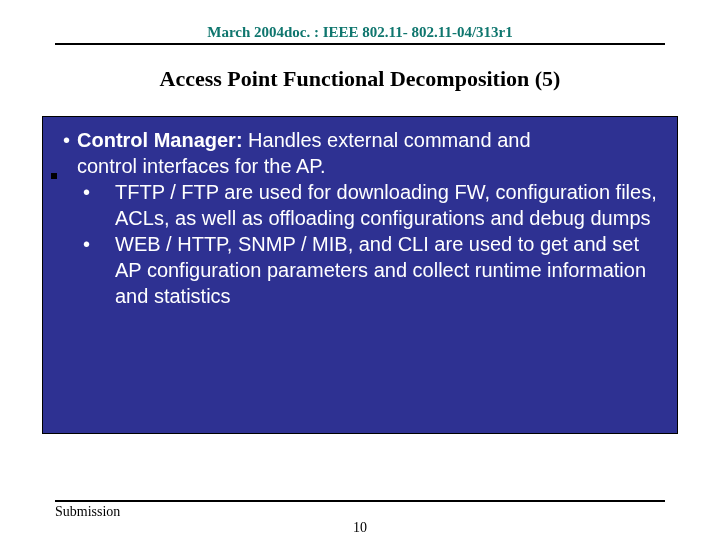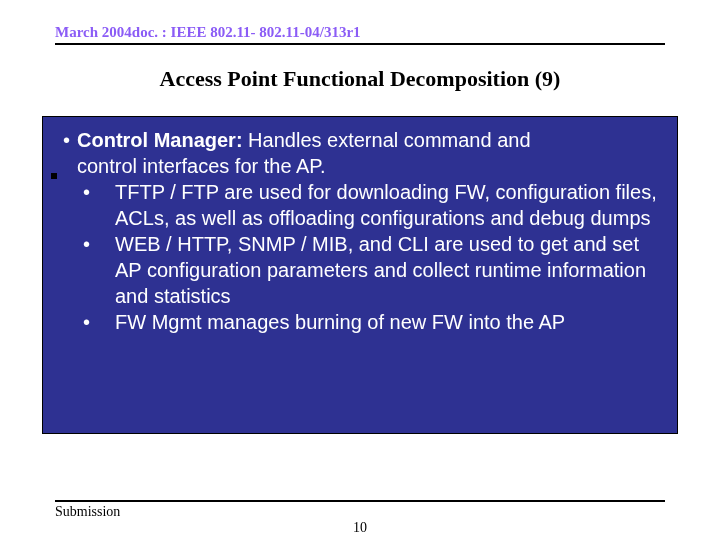--- a/index.html
+++ b/index.html
@@ -1,20 +1,20 @@
 <!DOCTYPE html>
 <html><head>
 <meta charset="utf-8">
 <style>
   * { margin: 0; padding: 0; box-sizing: border-box; }
   html, body { width: 720px; height: 540px; background: #fff; font-family: Arial, Helvetica, sans-serif; }
   .slide { width: 720px; height: 540px; position: relative; background: #fff; }
 
   .hdr { position: absolute; top: 24px; left: 55px; right: 55px; }
-  .hdr-row { display: flex; justify-content: flex-start; align-items: baseline; font-family: "Times New Roman", Times, serif; font-weight: bold; font-size: 15px; color: #8b5cf6; }
+  .hdr-row { display: flex; justify-content: center; align-items: baseline; font-family: "Times New Roman", Times, serif; font-weight: bold; font-size: 15px; color: #0f766e; }
   .hdr-rule { height: 2px; background: #000; margin-top: 2px; }
 
   .title { position: absolute; top: 66px; left: 0; right: 0; text-align: center; font-family: "Times New Roman", Times, serif; font-weight: bold; font-size: 22px; color: #000; }
 
   .bluebox {
     position: absolute; top: 116px; left: 42px; width: 636px; height: 318px;
     background: #2e3192; 
     border: 1px solid #000;
     color: #fff; padding: 10px 14px 12px 14px;
   }
@@ -38,33 +38,32 @@
 <div class="slide">
 
   <div class="hdr">
     <div class="hdr-row">
       <span>March 2004</span>
       <span>doc. : IEEE 802.11- 802.11-04/313r1</span>
     </div>
     <div class="hdr-rule"></div>
   </div>
 
-  <div class="title">Access Point Functional Decomposition (9)</div>
+  <div class="title">Access Point Functional Decomposition (5)</div>
 
   <div class="bluebox">
     <span class="sq"></span>
 
     <div class="b1">
       <span class="dot">•</span><span class="lead-strong">Control Manager:</span><span> Handles external command and</span>
     </div>
     <div class="cont">control interfaces for the AP.</div>
 
     <div class="b2"><span class="dot">•</span><span>TFTP / FTP are used for downloading FW, configuration files, ACLs, as well as offloading configurations and debug dumps</span></div>
     <div class="b2"><span class="dot">•</span><span>WEB / HTTP, SNMP / MIB, and CLI are used to get and set AP configuration parameters and collect runtime information and statistics</span></div>
-    <div class="b2"><span class="dot">•</span><span>FW Mgmt manages burning of new FW into the AP</span></div>
   </div>
 
   <div class="ftr">
     <div class="ftr-rule"></div>
     <div class="ftr-row">
       <span>Submission</span>
     </div>
     <div class="ftr-center">10</div>
   </div>
 

